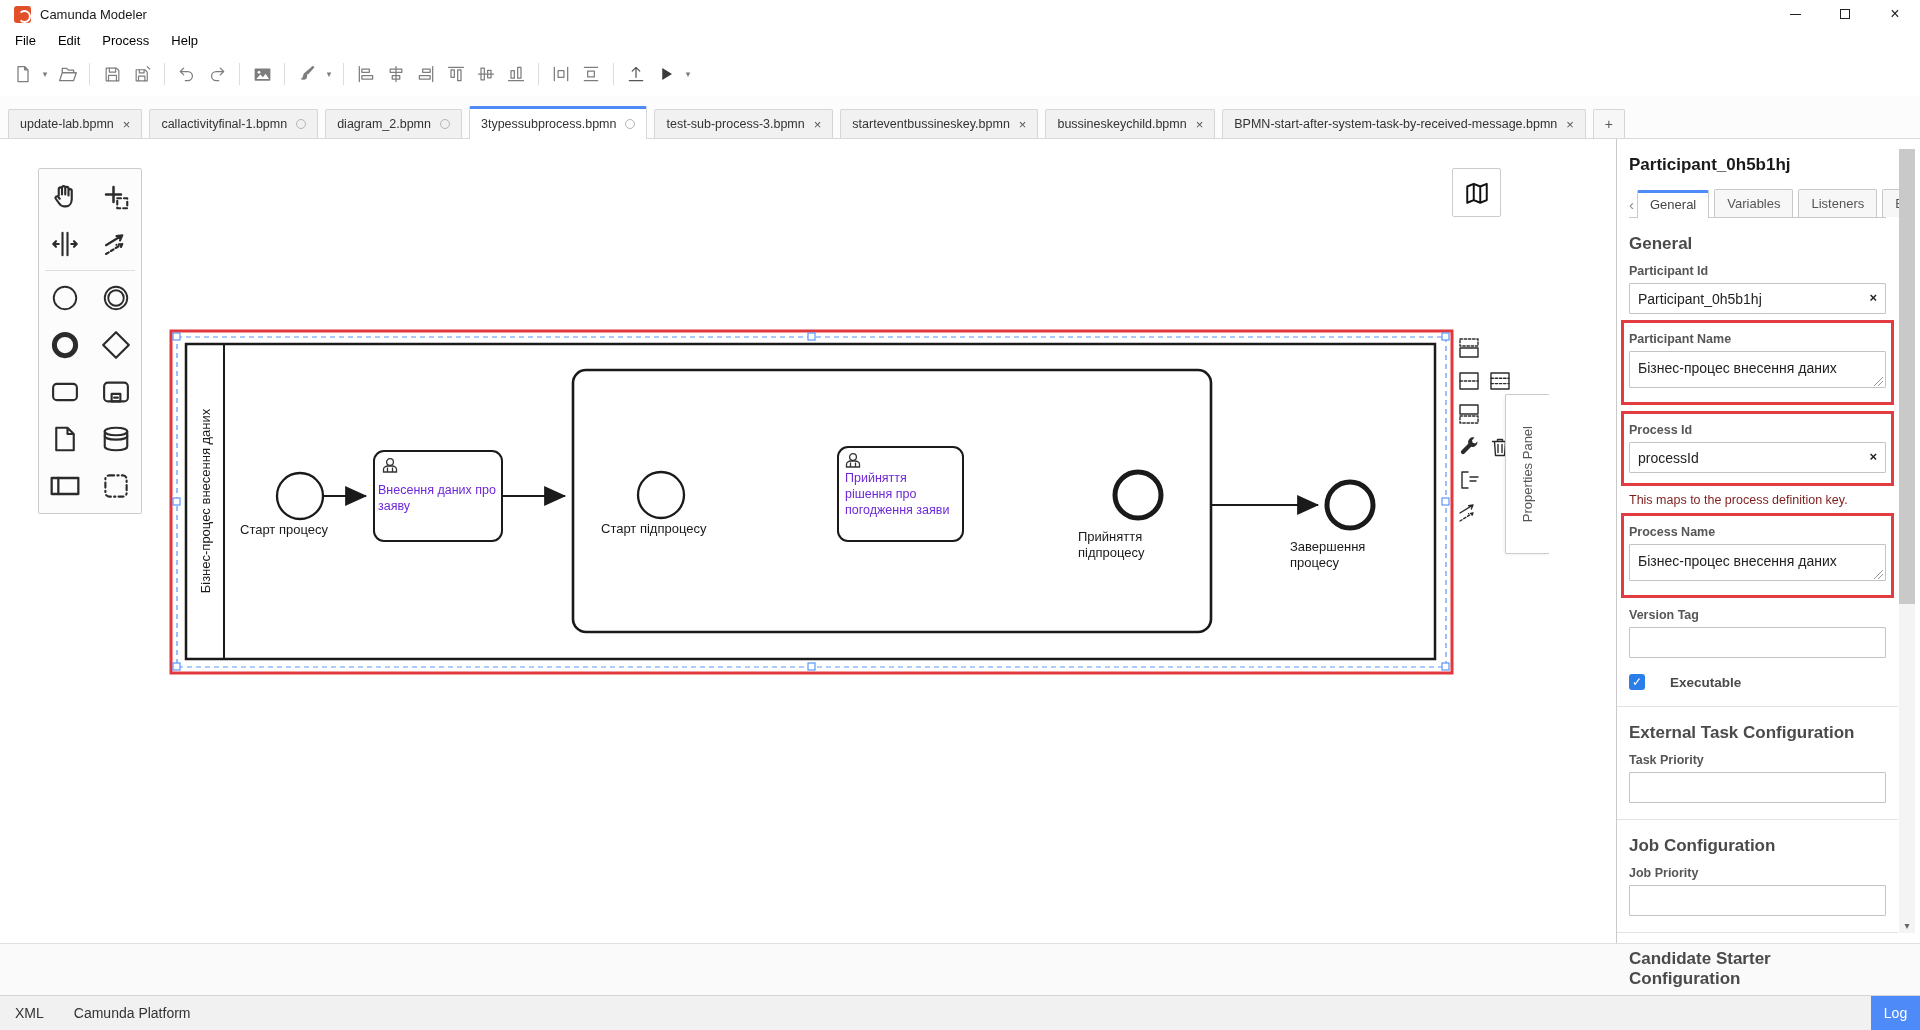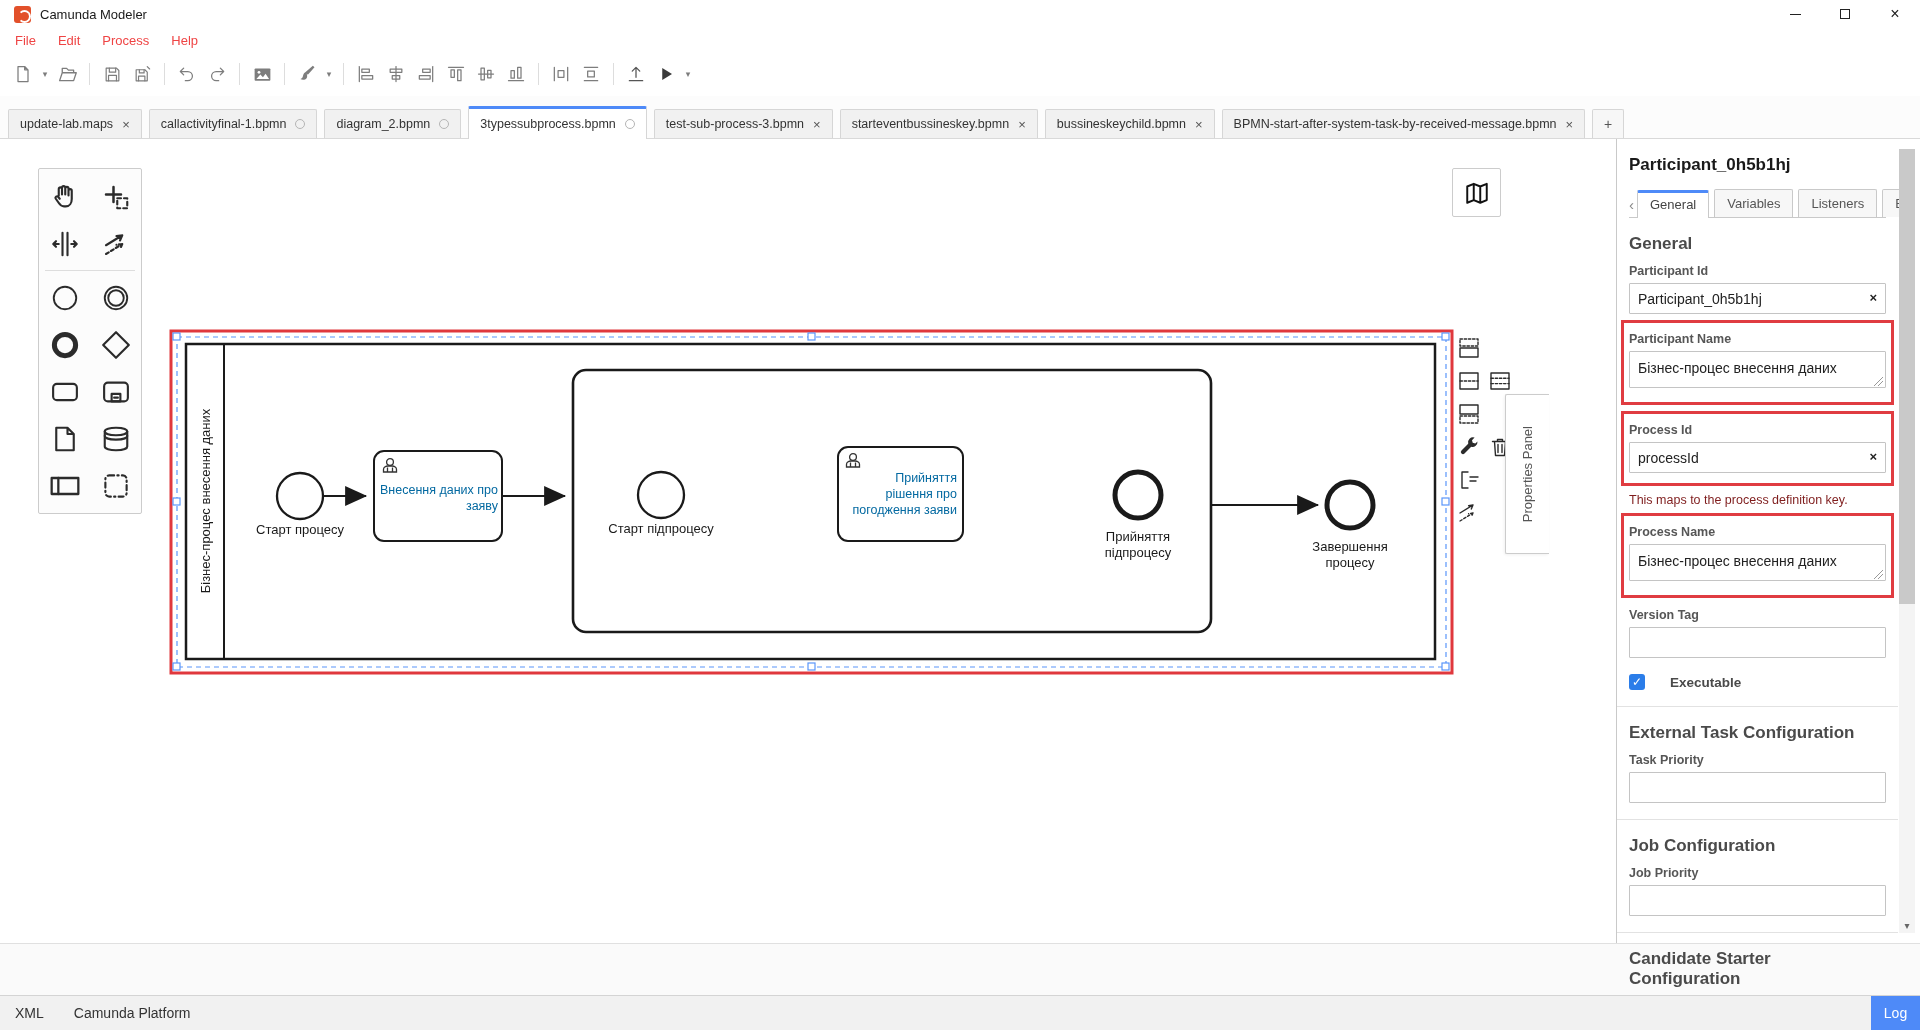--- a/index.html
+++ b/index.html
@@ -14,21 +14,21 @@
     border:2px solid #fff; border-radius:50%; border-left-color:transparent; }
   .app-title { font-size:13px; color:#1a1a1a; }
   .win-controls { margin-left:auto; display:flex; height:28px; }
   .win-btn { width:50px; display:flex; align-items:center; justify-content:center; color:#222; }
   .min-glyph { width:11px; height:0; border-top:1.4px solid #222; display:block; }
   .max-glyph { width:10px; height:10px; border:1.4px solid #222; display:block; }
   .close-glyph { font-size:16px; line-height:1; }
 
   
   .menubar { height:24px; display:flex; align-items:center; background:#fff; padding-left:4px; }
-  .menu-item { padding:0 11px; font-size:13px; color:#ef4444; }
+  .menu-item { padding:0 11px; font-size:13px; color:#000000; }
 
   
   .toolbar { height:44px; display:flex; align-items:center; background:#fff; padding-left:8px; }
   .tbtn { width:30px; height:30px; display:flex; align-items:center; justify-content:center; }
   .tbtn svg { stroke:#7d7d7d; fill:none; stroke-width:1.5; stroke-linecap:round; stroke-linejoin:round; }
   .tbtn .filled { fill:#7d7d7d; stroke:none; }
   .tcaret { width:14px; height:30px; display:flex; align-items:center; justify-content:center;
     color:#7d7d7d; font-size:9px; }
   .tsep { width:1px; height:22px; background:#ddd; margin:0 7px; }
 
@@ -122,24 +122,24 @@
   
   .belt { height:52px; background:#fafafa; border-top:1px solid #e0e0e0; }
   .statusbar { height:35px; background:#f1f1f1; border-top:1px solid #d4d4d4;
     display:flex; align-items:center; position:relative; }
   .status-item { font-size:14px; color:#333; padding:0 0 0 15px; }
   .status-item + .status-item { padding-left:30px; }
   .log-btn { position:absolute; right:0; top:0; height:100%; width:49px; background:#4e8af8;
     color:#fff; font-size:14px; display:flex; align-items:center; justify-content:center; }
 
   
-  .bpmn-label { font-size:13px; color:#1a1a1a; text-align:center; line-height:1.25;
+  .bpmn-label { font-size:13px; color:#1a1a1a; text-align:left; line-height:1.25;
     font-family:"Liberation Sans", sans-serif; }
   .task-label { display:flex; align-items:center; justify-content:center; height:100%;
-    font-size:12.5px; color:#0369a1; text-align:right; line-height:1.3;
+    font-size:12.5px; color:#6d28d9; text-align:left; line-height:1.3;
     font-family:"Liberation Sans", sans-serif; }
 </style>
 </head>
 <body>
 
 <div class="titlebar">
   <span class="app-icon"></span>
   <span class="app-title">Camunda Modeler</span>
   <div class="win-controls">
     <div class="win-btn">
@@ -283,21 +283,21 @@
         <polygon points="7,4 20,12 7,20" fill="#3a3a3a" stroke="none"></polygon>
       </svg>
   </div>
   <div class="tcaret">
       <span>▾</span>
     </div>
 </div>
 
 <div class="tabbar">
   <div class="tab">
-    <span>update-lab.maps</span>
+    <span>update-lab.bpmn</span>
     <span class="tab-x">×</span>
   </div>
   <div class="tab">
     <span>callactivityfinal-1.bpmn</span>
     <span class="tab-dot"></span>
   </div>
   <div class="tab">
     <span>diagram_2.bpmn</span>
     <span class="tab-dot"></span>
   </div>

